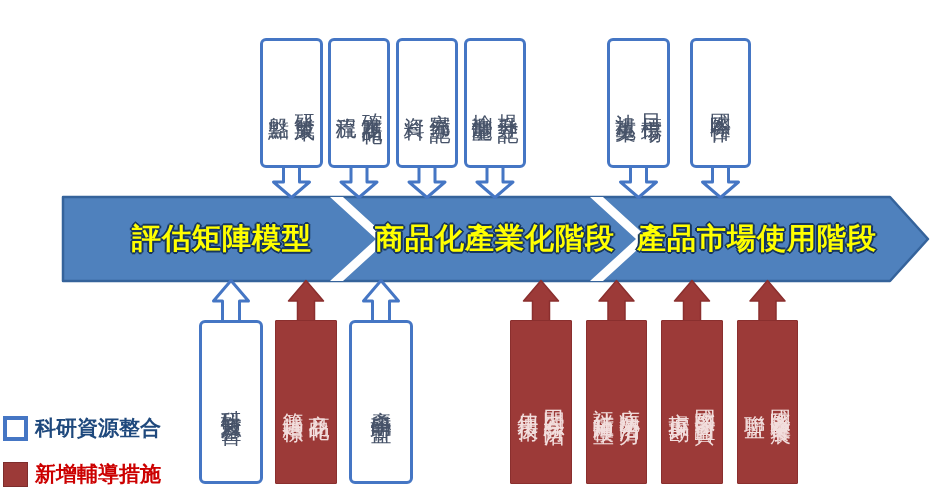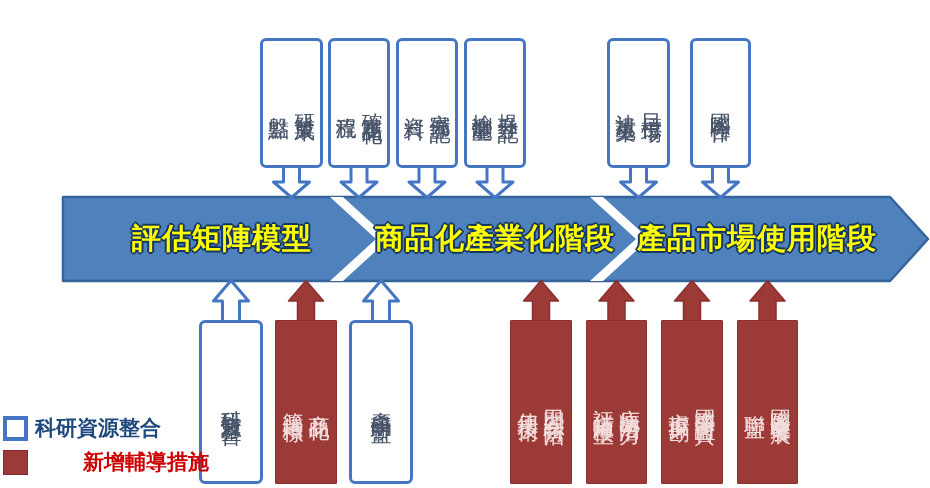--- a/index.html
+++ b/index.html
@@ -166,18 +166,18 @@
     <div class="vtext">
       <span class="vcol">國際產業發展</span>
       <span class="vcol">聯盟</span>
     </div>
   </div>
 
   <div class="legend-row" style="top:414px;">
     <span class="swatch existing"></span>
     <span class="legend-label existing-text">科研資源整合</span>
   </div>
-  <div class="legend-row" style="top:448px;gap:48px;">
+  <div class="legend-row" style="top:460px;">
     <span class="swatch new"></span>
     <span class="legend-label new-text">新增輔導措施</span>
   </div>
 
 </div>
 
 </body></html>

